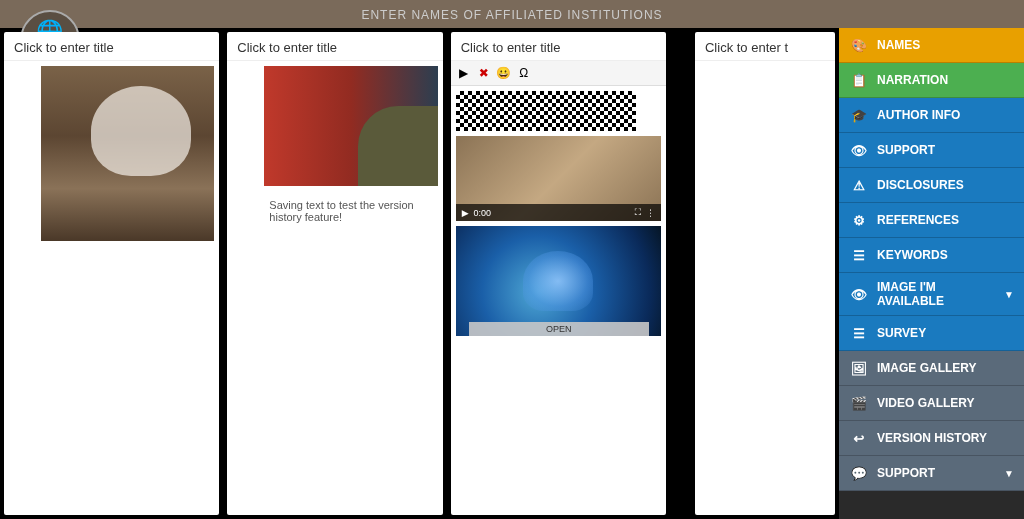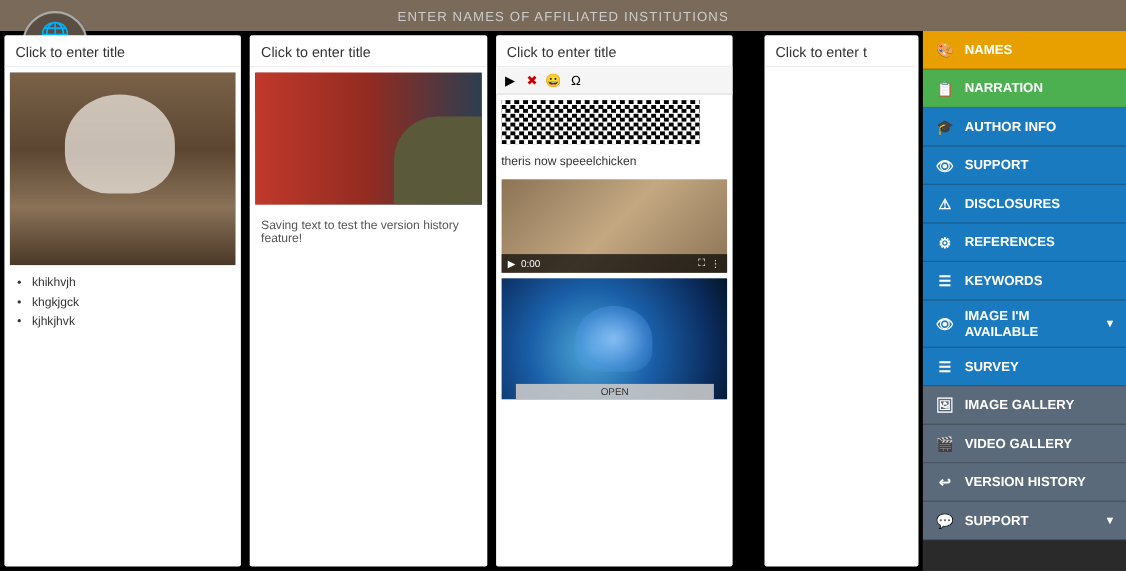--- a/index.html
+++ b/index.html
@@ -102,20 +102,21 @@
       flex-shrink: 0;
     }
 
     .panel-content {
       flex: 1;
       overflow: hidden;
       padding: 5px;
       font-size: 11px;
       color: #333;
       position: relative;
+      margin-left: 32px;
     }
 
     
     .panel1-image {
       width: 100%;
       height: 175px;
       background: #5c4a3a;
       margin-bottom: 8px;
       display: flex;
       align-items: center;
@@ -351,25 +352,20 @@
 <div class="main-area">
 
   <div class="columns-area">
 
     <div class="panel">
       <div class="panel-title">Click to enter title</div>
       <div class="panel-content">
         <div class="panel1-image">
           <div class="dog-face"></div>
         </div>
-        <ul class="bullet-list">
-          <li>khikhvjh</li>
-          <li>khgkjgck</li>
-          <li>kjhkjhvk</li>
-        </ul>
       </div>
     </div>
 
     <div class="panel">
       <div class="panel-title">Click to enter title</div>
       <div class="panel-content">
         <div class="panel2-image">
           <div class="panel2-cats"></div>
         </div>
         <div class="saving-text">Saving text  to test the version history feature!</div>
@@ -379,21 +375,20 @@
     <div class="panel">
       <div class="panel-title">Click to enter title</div>
       <div class="panel3-toolbar">
         <span class="toolbar-icon">▶</span>
         <span class="toolbar-icon" style="color:#c00;">✖</span>
         <span class="toolbar-icon">😀</span>
         <span class="toolbar-icon">Ω</span>
       </div>
       <div class="panel3-scroll">
         <div class="checkerboard"></div>
-        <div class="panel3-text">theris now speeelchicken</div>
         <div class="panel3-video">
           <div class="video-bg"></div>
           <div class="video-controls">
             <span>▶</span>
             <span>0:00</span>
             <span style="flex:1"></span>
             <span>⛶</span>
             <span>⋮</span>
           </div>
         </div>

